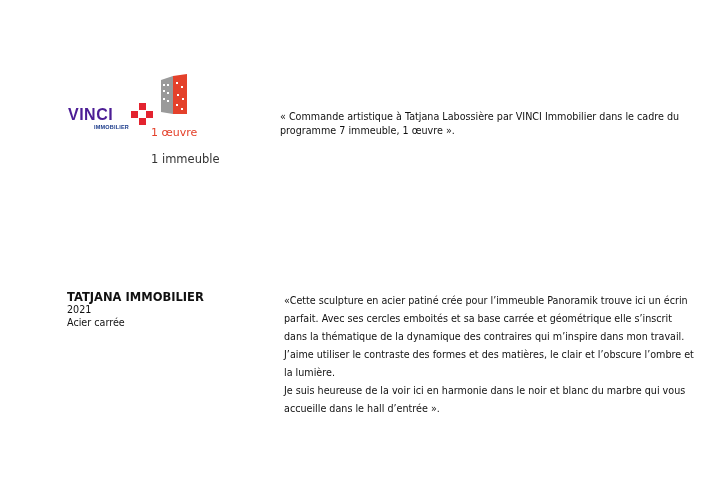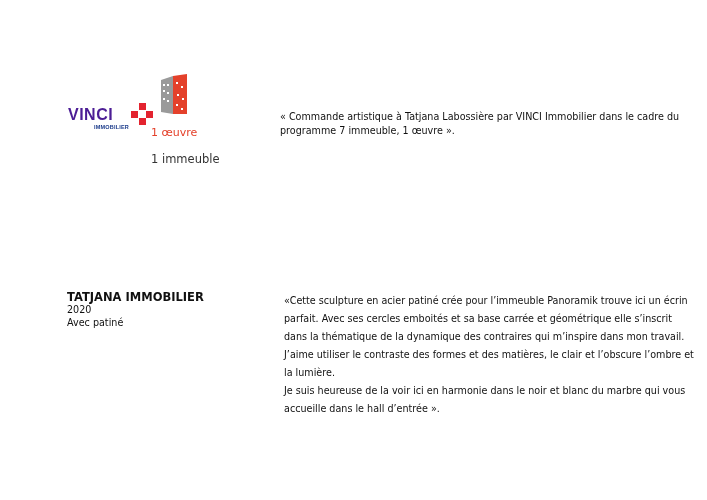--- a/index.html
+++ b/index.html
@@ -56,20 +56,20 @@
     </g>
   </svg>
   <div class="immeuble" style="color:#333;margin-top:40px;">1 immeuble</div>
   <div class="oeuvre" style="color:#e4412b;">1 œuvre</div>
 </div>
 
 <div class="commission">« Commande artistique à Tatjana Labossière par VINCI Immobilier dans le cadre du programme 7 immeuble, 1 œuvre ».</div>
 
 <div class="artist">
   <div class="artist-name">TATJANA IMMOBILIER</div>
-  <div class="meta">2020</div>
-  <div class="meta">Avec patiné</div>
+  <div class="meta">2021</div>
+  <div class="meta">Acier carrée</div>
 </div>
 
 <div class="quote">
   <p>«Cette  sculpture en acier patiné  crée pour l’immeuble Panoramik  trouve ici un écrin parfait. Avec ses cercles emboités et sa base carrée et géométrique elle s’inscrit dans la thématique de la dynamique des contraires qui m’inspire dans mon travail. J’aime utiliser le contraste des  formes et des matières, le clair et l’obscure  l’ombre et la lumière.</p>
   <p>Je suis heureuse  de  la voir  ici en harmonie dans le noir et blanc du marbre qui vous accueille dans le hall d’entrée ».</p>
 </div>
 
 </body></html>

